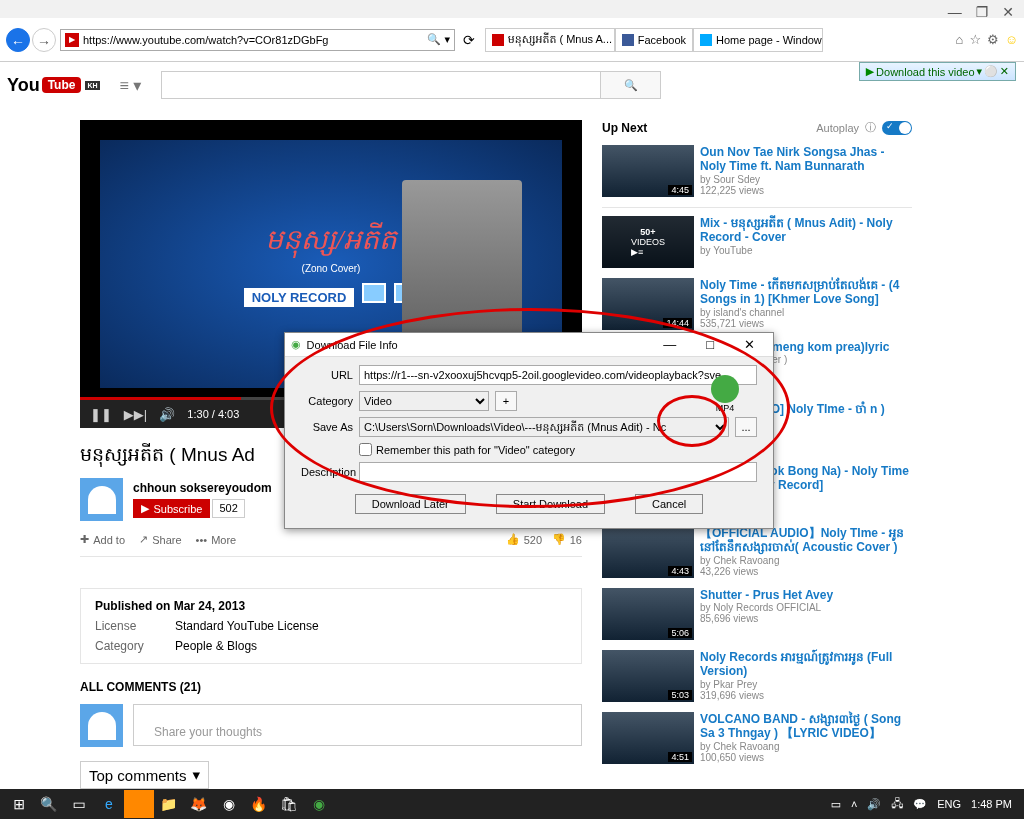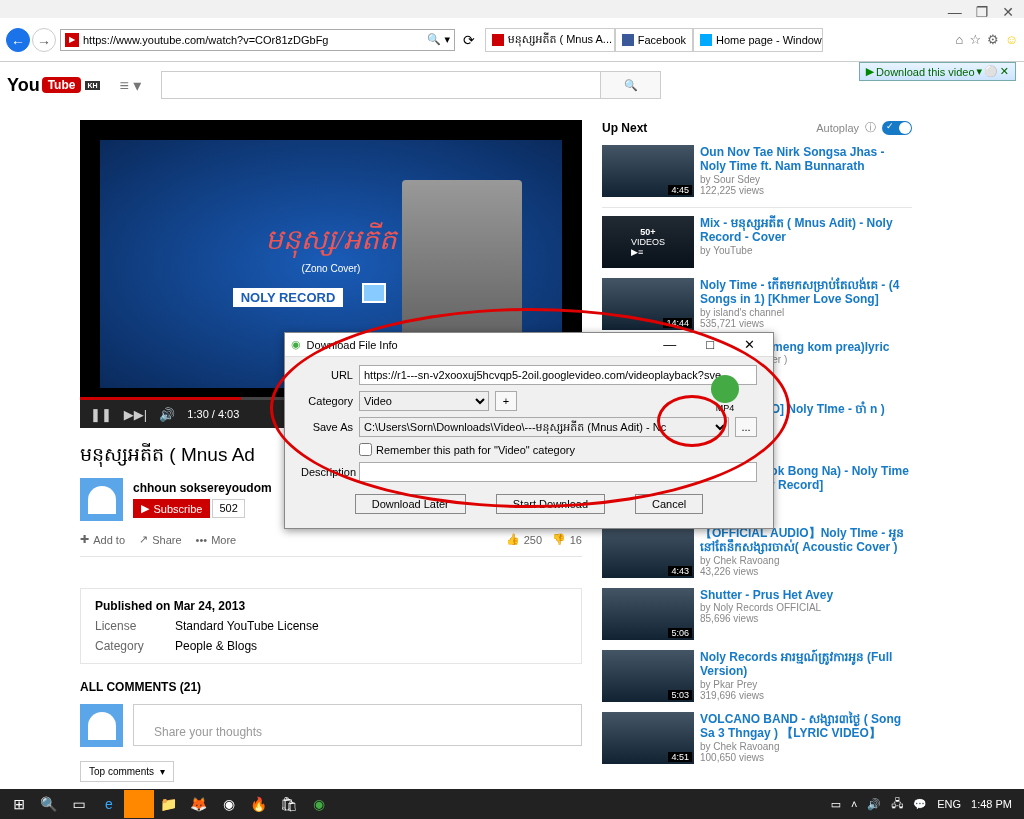--- a/index.html
+++ b/index.html
@@ -63,21 +63,21 @@
 
 
 .desc-box { border: 1px solid #e5e5e5; padding: 10px 14px; margin-top: 31px; font-size: 12px; }
 .desc-row { margin-top: 6px; }
 .desc-label { display: inline-block; width: 80px; color: #666; }
 
 
 .comments-header { font-size: 12px; font-weight: bold; margin: 16px 0 10px; }
 .comment-input-row { display: flex; gap: 10px; }
 .comment-box { flex: 1; height: 38px; border: 1px solid #ccc; padding: 20px; font-size: 12px; color: #999; }
-.top-comments { margin-top: 14px; border: 1px solid #ccc; padding: 4px 8px; display: inline-flex; align-items: flex-start; gap: 6px; font-size: 10px; }
+.top-comments { margin-top: 14px; border: 1px solid #ccc; padding: 4px 8px; display: inline-flex; align-items: center; gap: 6px; font-size: 15px; }
 .comment { display: flex; gap: 10px; margin-top: 12px; }
 .comment-avatar { width: 43px; height: 43px; background: linear-gradient(#f9c,#fab); }
 .comment-body { font-size: 12px; }
 .comment-user { color: #167ac6; font-weight: bold; }
 .comment-time { color: #999; font-size: 10px; }
 
 
 .upnext-row { display: flex; justify-content: space-between; align-items: center; font-size: 12px; font-weight: bold; margin-bottom: 10px; }
 .autoplay { display: flex; align-items: center; gap: 6px; font-size: 11px; color: #888; font-weight: normal; }
 .toggle { width: 30px; height: 14px; background: #167ac6; border-radius: 7px; position: relative; }
@@ -182,21 +182,21 @@
     <span>✕</span>
 </div>
 
 <div class="content">
   <div class="left">
     
     <div class="player">
       <div class="player-bg">
         <div class="player-text">មនុស្ស/អតីត</div>
         <div class="player-sub">(Zono Cover)</div>
-        <div style="display:flex;align-items:center;gap:19px;margin-top:6px">
+        <div style="display:flex;align-items:center;gap:8px;margin-top:6px">
           <div class="player-label">NOLY RECORD</div>
           <div style="width:24px;height:20px;background:#8cf;border:2px solid #fff"></div>
           <div style="width:24px;height:20px;background:#8cf;border:2px solid #fff"></div>
         </div>
         <div class="player-person"></div>
       </div>
       <div class="progress-bar">
           <div class="progress-fill"></div>
         </div>
       <div class="controls">
@@ -222,21 +222,21 @@
           <span class="subscribe-btn">▶ <span>Subscribe</span></span>
           <span class="sub-count">502</span>
         </div>
       </div>
     </div>
     <div class="actions">
       <div class="action">✚ <span>Add to</span></div>
       <div class="action">↗ <span>Share</span></div>
       <div class="action">••• <span>More</span></div>
       <div class="likes">
-        <div class="action">👍 <span>250</span></div>
+        <div class="action">👍 <span>520</span></div>
         <div class="action">👎 <span>16</span></div>
       </div>
     </div>
 
     <div class="desc-box">
       <div style="font-weight:bold">Published on Mar 24, 2013</div>
       <div class="desc-row"><span class="desc-label">License</span><span>Standard YouTube License</span></div>
       <div class="desc-row"><span class="desc-label">Category</span><span>People &amp; Blogs</span></div>
     </div>
 

